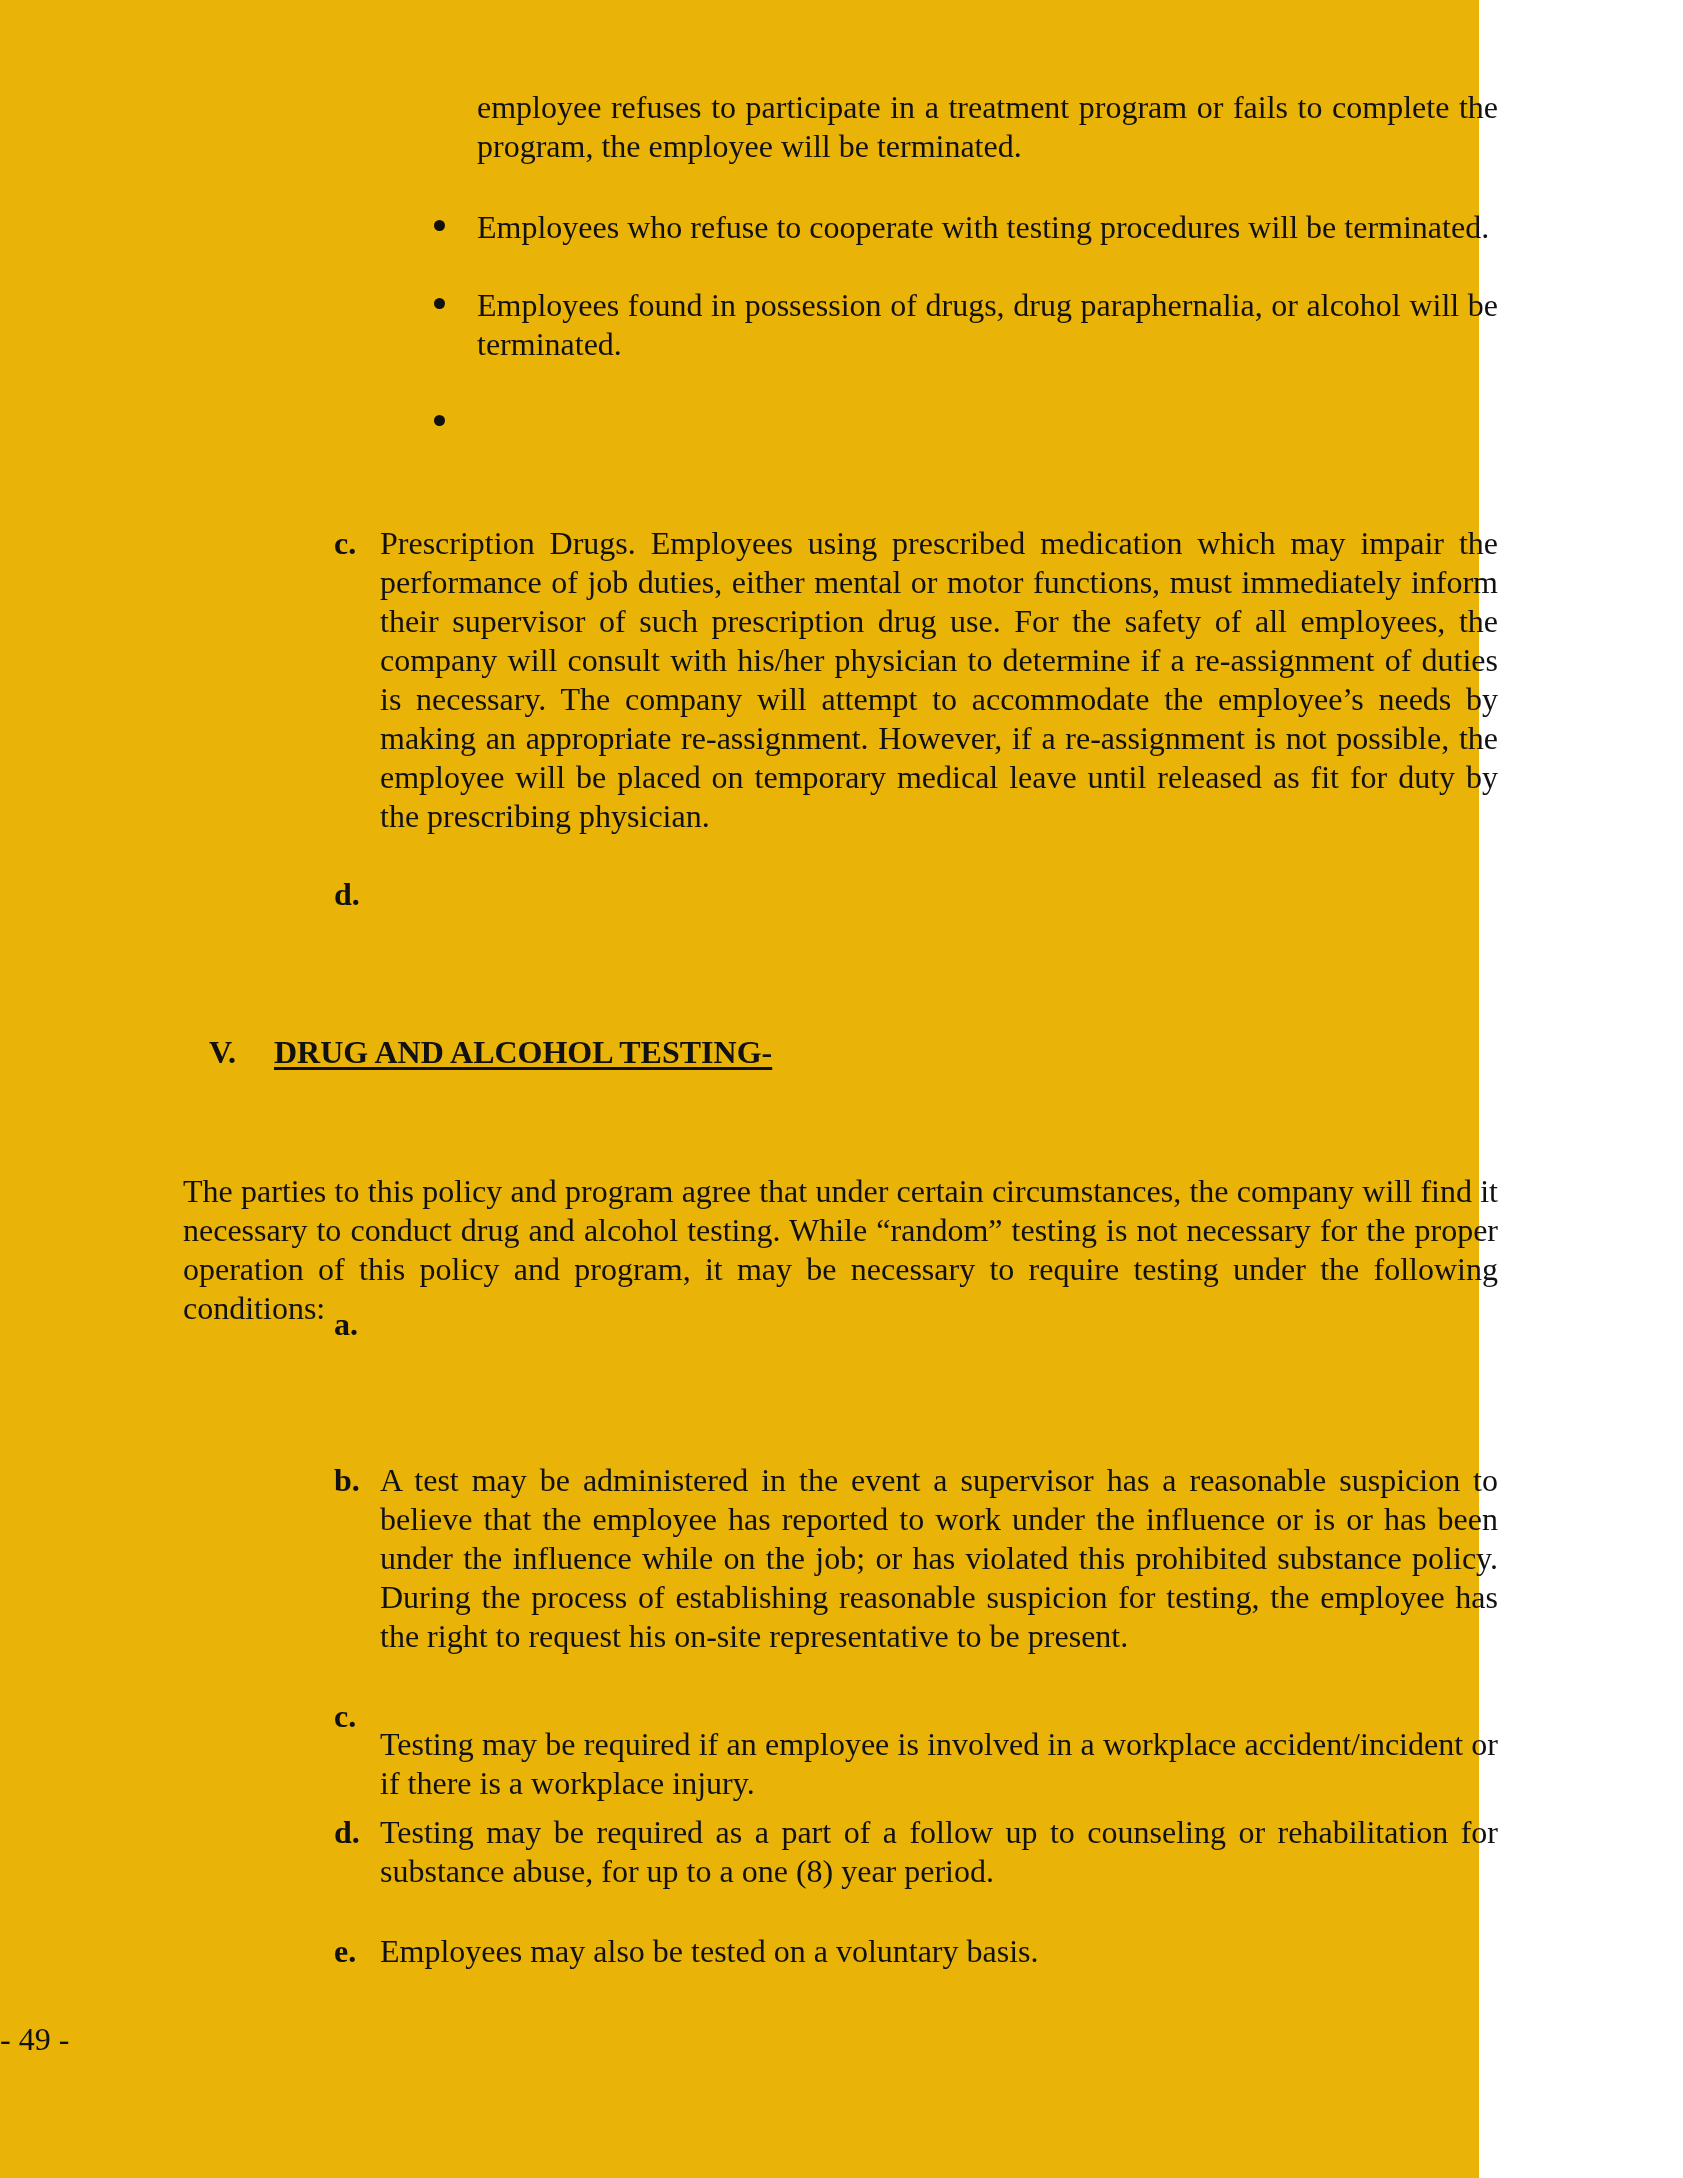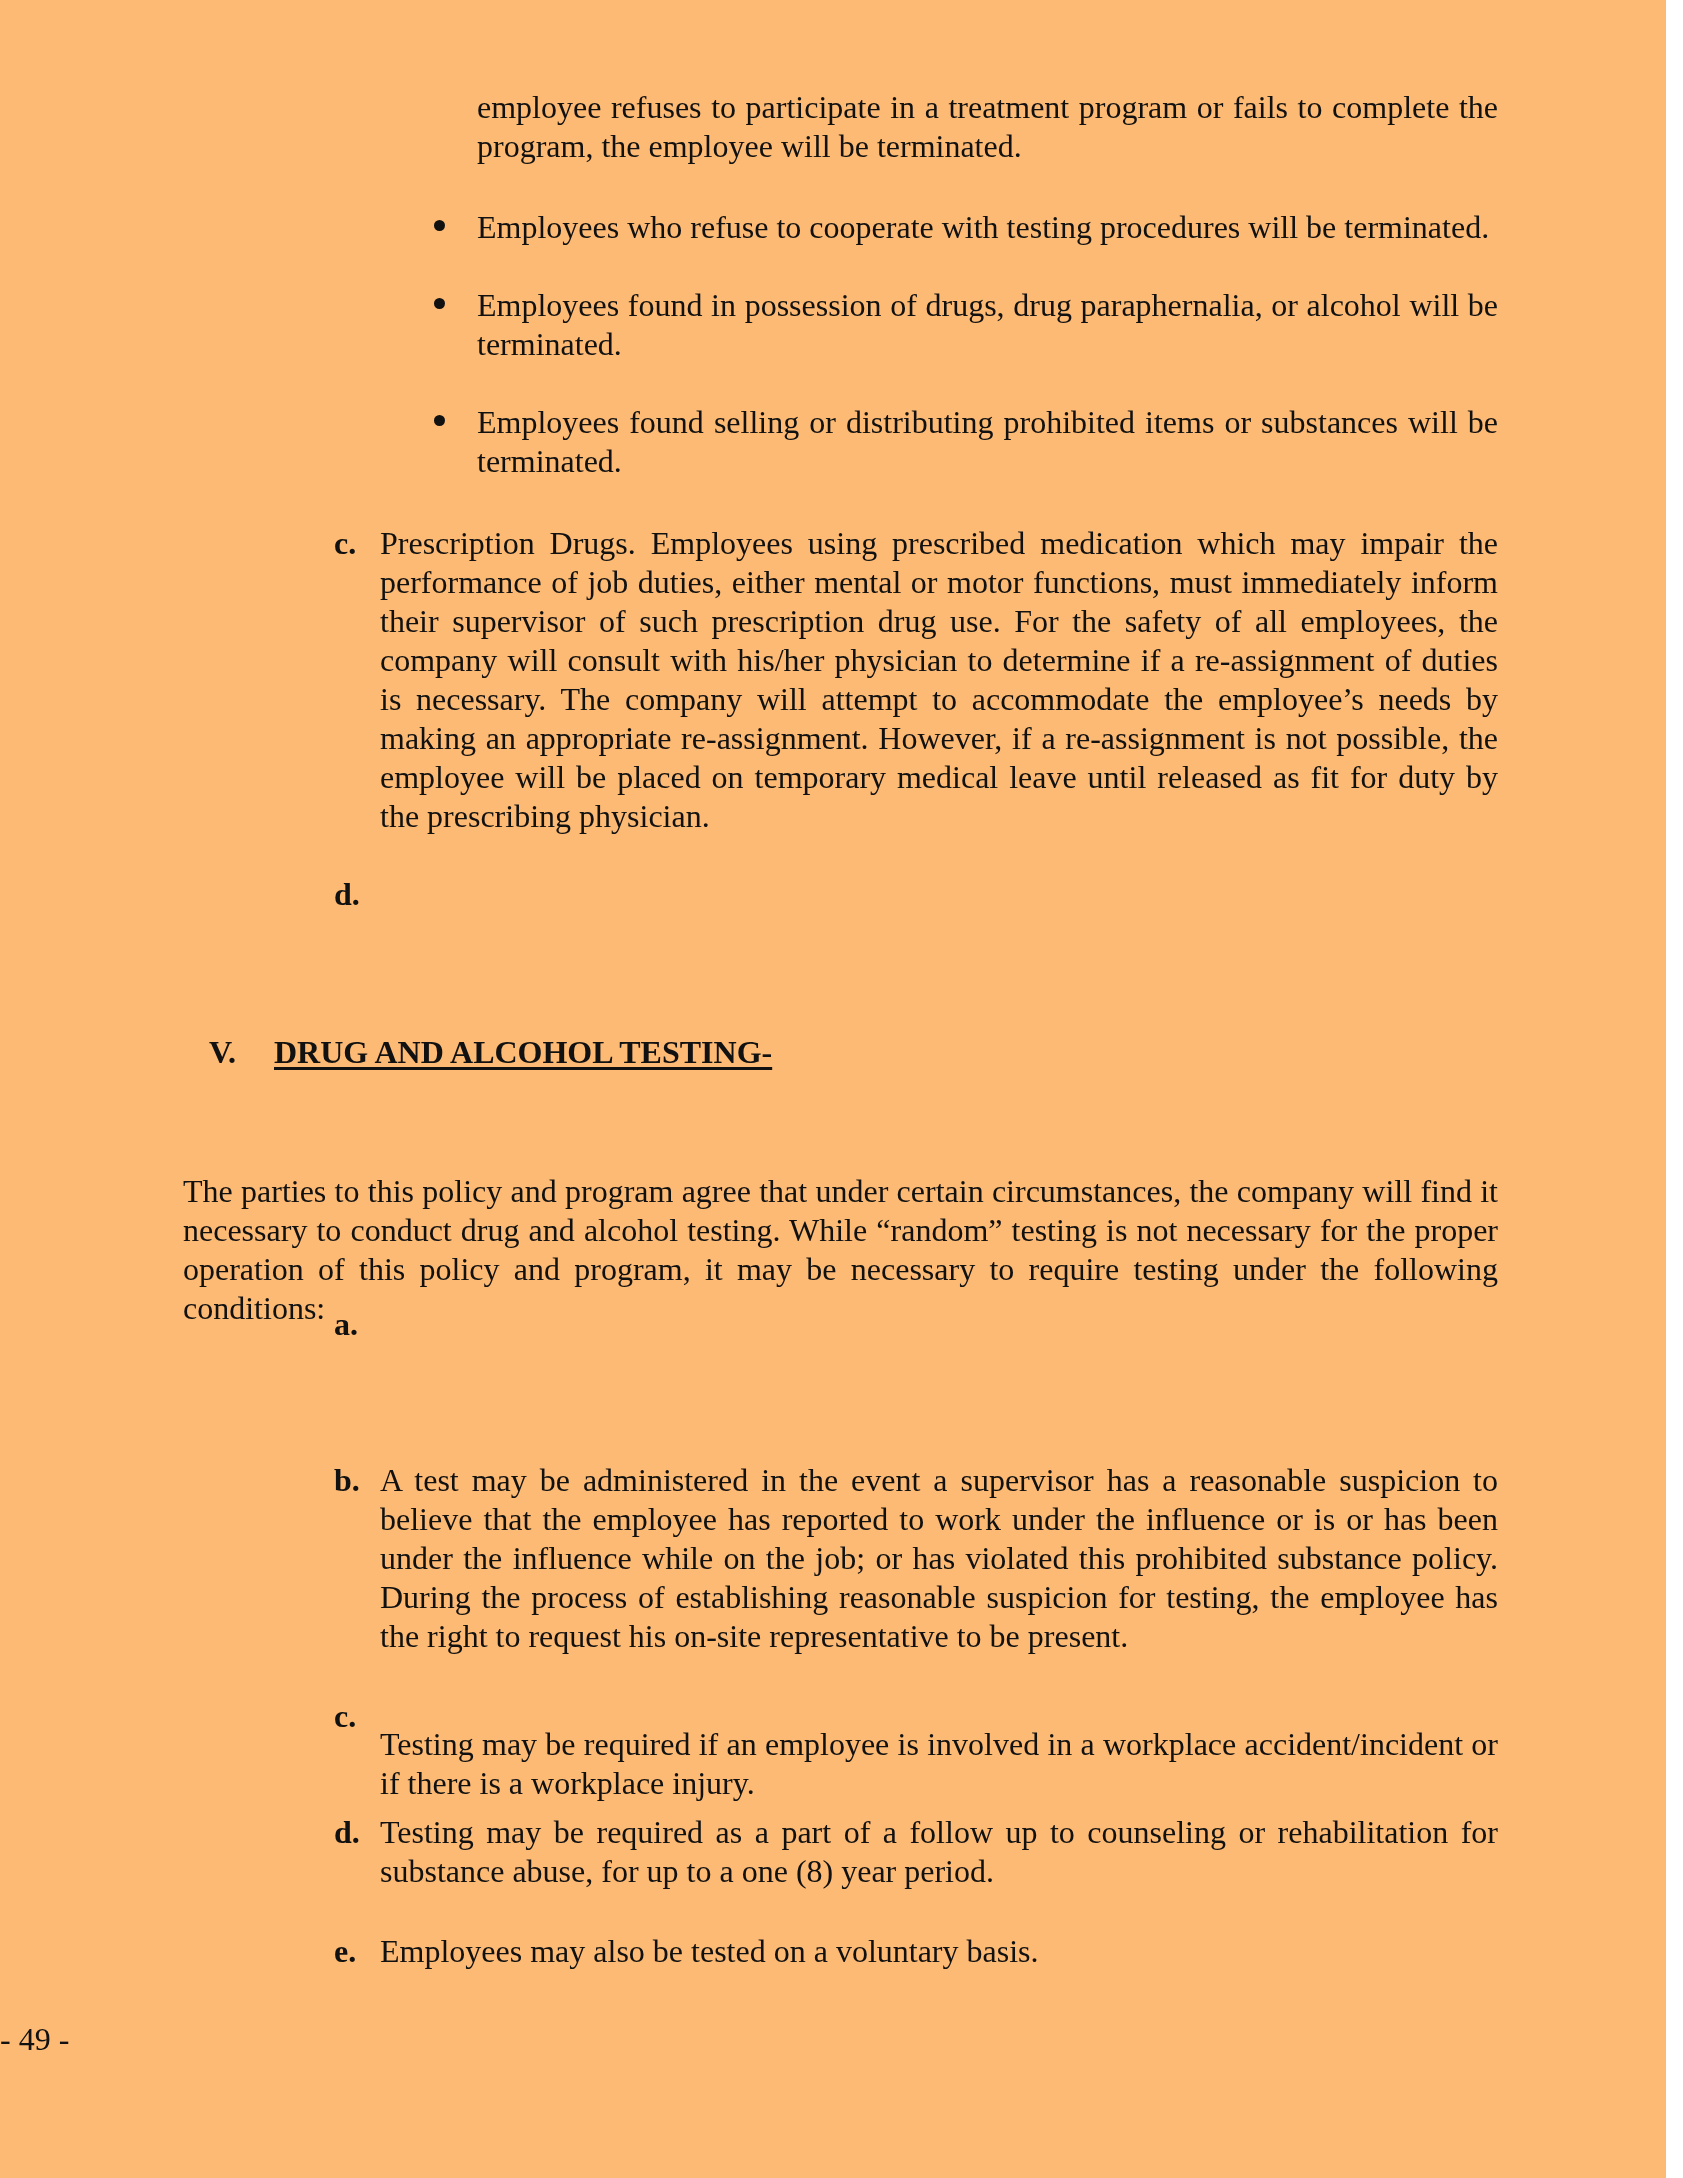--- a/index.html
+++ b/index.html
@@ -1,19 +1,19 @@
 <!DOCTYPE html>
 <html><head>
 <meta charset="utf-8">
 <style>
   html, body { margin: 0; padding: 0; background: #ffffff; }
   body { width: 1683px; height: 2178px; position: relative; overflow: hidden; }
   .page {
-    position: absolute; left: 0; top: 0; width: 1666px; height: 2178px;
-    background: #fdba74; color: #111111;
+    position: absolute; left: 0; top: 0; width: 1479px; height: 2178px;
+    background: #eab308; color: #111111;
     font-family: "Liberation Serif", "DejaVu Serif", serif;
     font-size: 32px; line-height: 39px;
   }
   .blk { position: absolute; text-align: justify; text-align-last: left; }
   .txt { display: block; }
   .marker {
     position: absolute; font-weight: bold;
   }
   .bullet {
     position: absolute; width: 11px; height: 11px; border-radius: 50%;
@@ -48,23 +48,20 @@
   <div class="blk col-bul" style="top:208px;">
     <span class="txt">Employees who refuse to cooperate with testing procedures will be terminated.</span>
   </div>
 
   <span class="bullet" style="left:434px; top:298px;"></span>
   <div class="blk col-bul" style="top:286px;">
     <span class="txt">Employees found in possession of drugs, drug paraphernalia, or alcohol will be terminated.</span>
   </div>
 
   <span class="bullet" style="left:434px; top:415px;"></span>
-  <div class="blk col-bul" style="top:403px;">
-    <span class="txt">Employees found selling or distributing prohibited items or substances will be terminated.</span>
-  </div>
 
   <span class="marker" style="left:334px; top:524px;">c.</span>
   <div class="blk col-let" style="top:524px;">
     <span class="txt">Prescription Drugs.  Employees using prescribed medication which may impair the performance of job duties, either mental or motor functions, must immediately inform their supervisor of such prescription drug use.  For the safety of all employees, the company will consult with his/her physician to determine if a re-assignment of duties is necessary.  The company will attempt to accommodate the employee’s needs by making an appropriate re-assignment.  However, if a re-assignment is not possible, the employee will be placed on temporary medical leave until released as fit for duty by the prescribing physician.</span>
   </div>
 
   <span class="marker" style="left:334px; top:875px;">d.</span>
 
   <div class="heading">
     <span class="num">V.</span>

